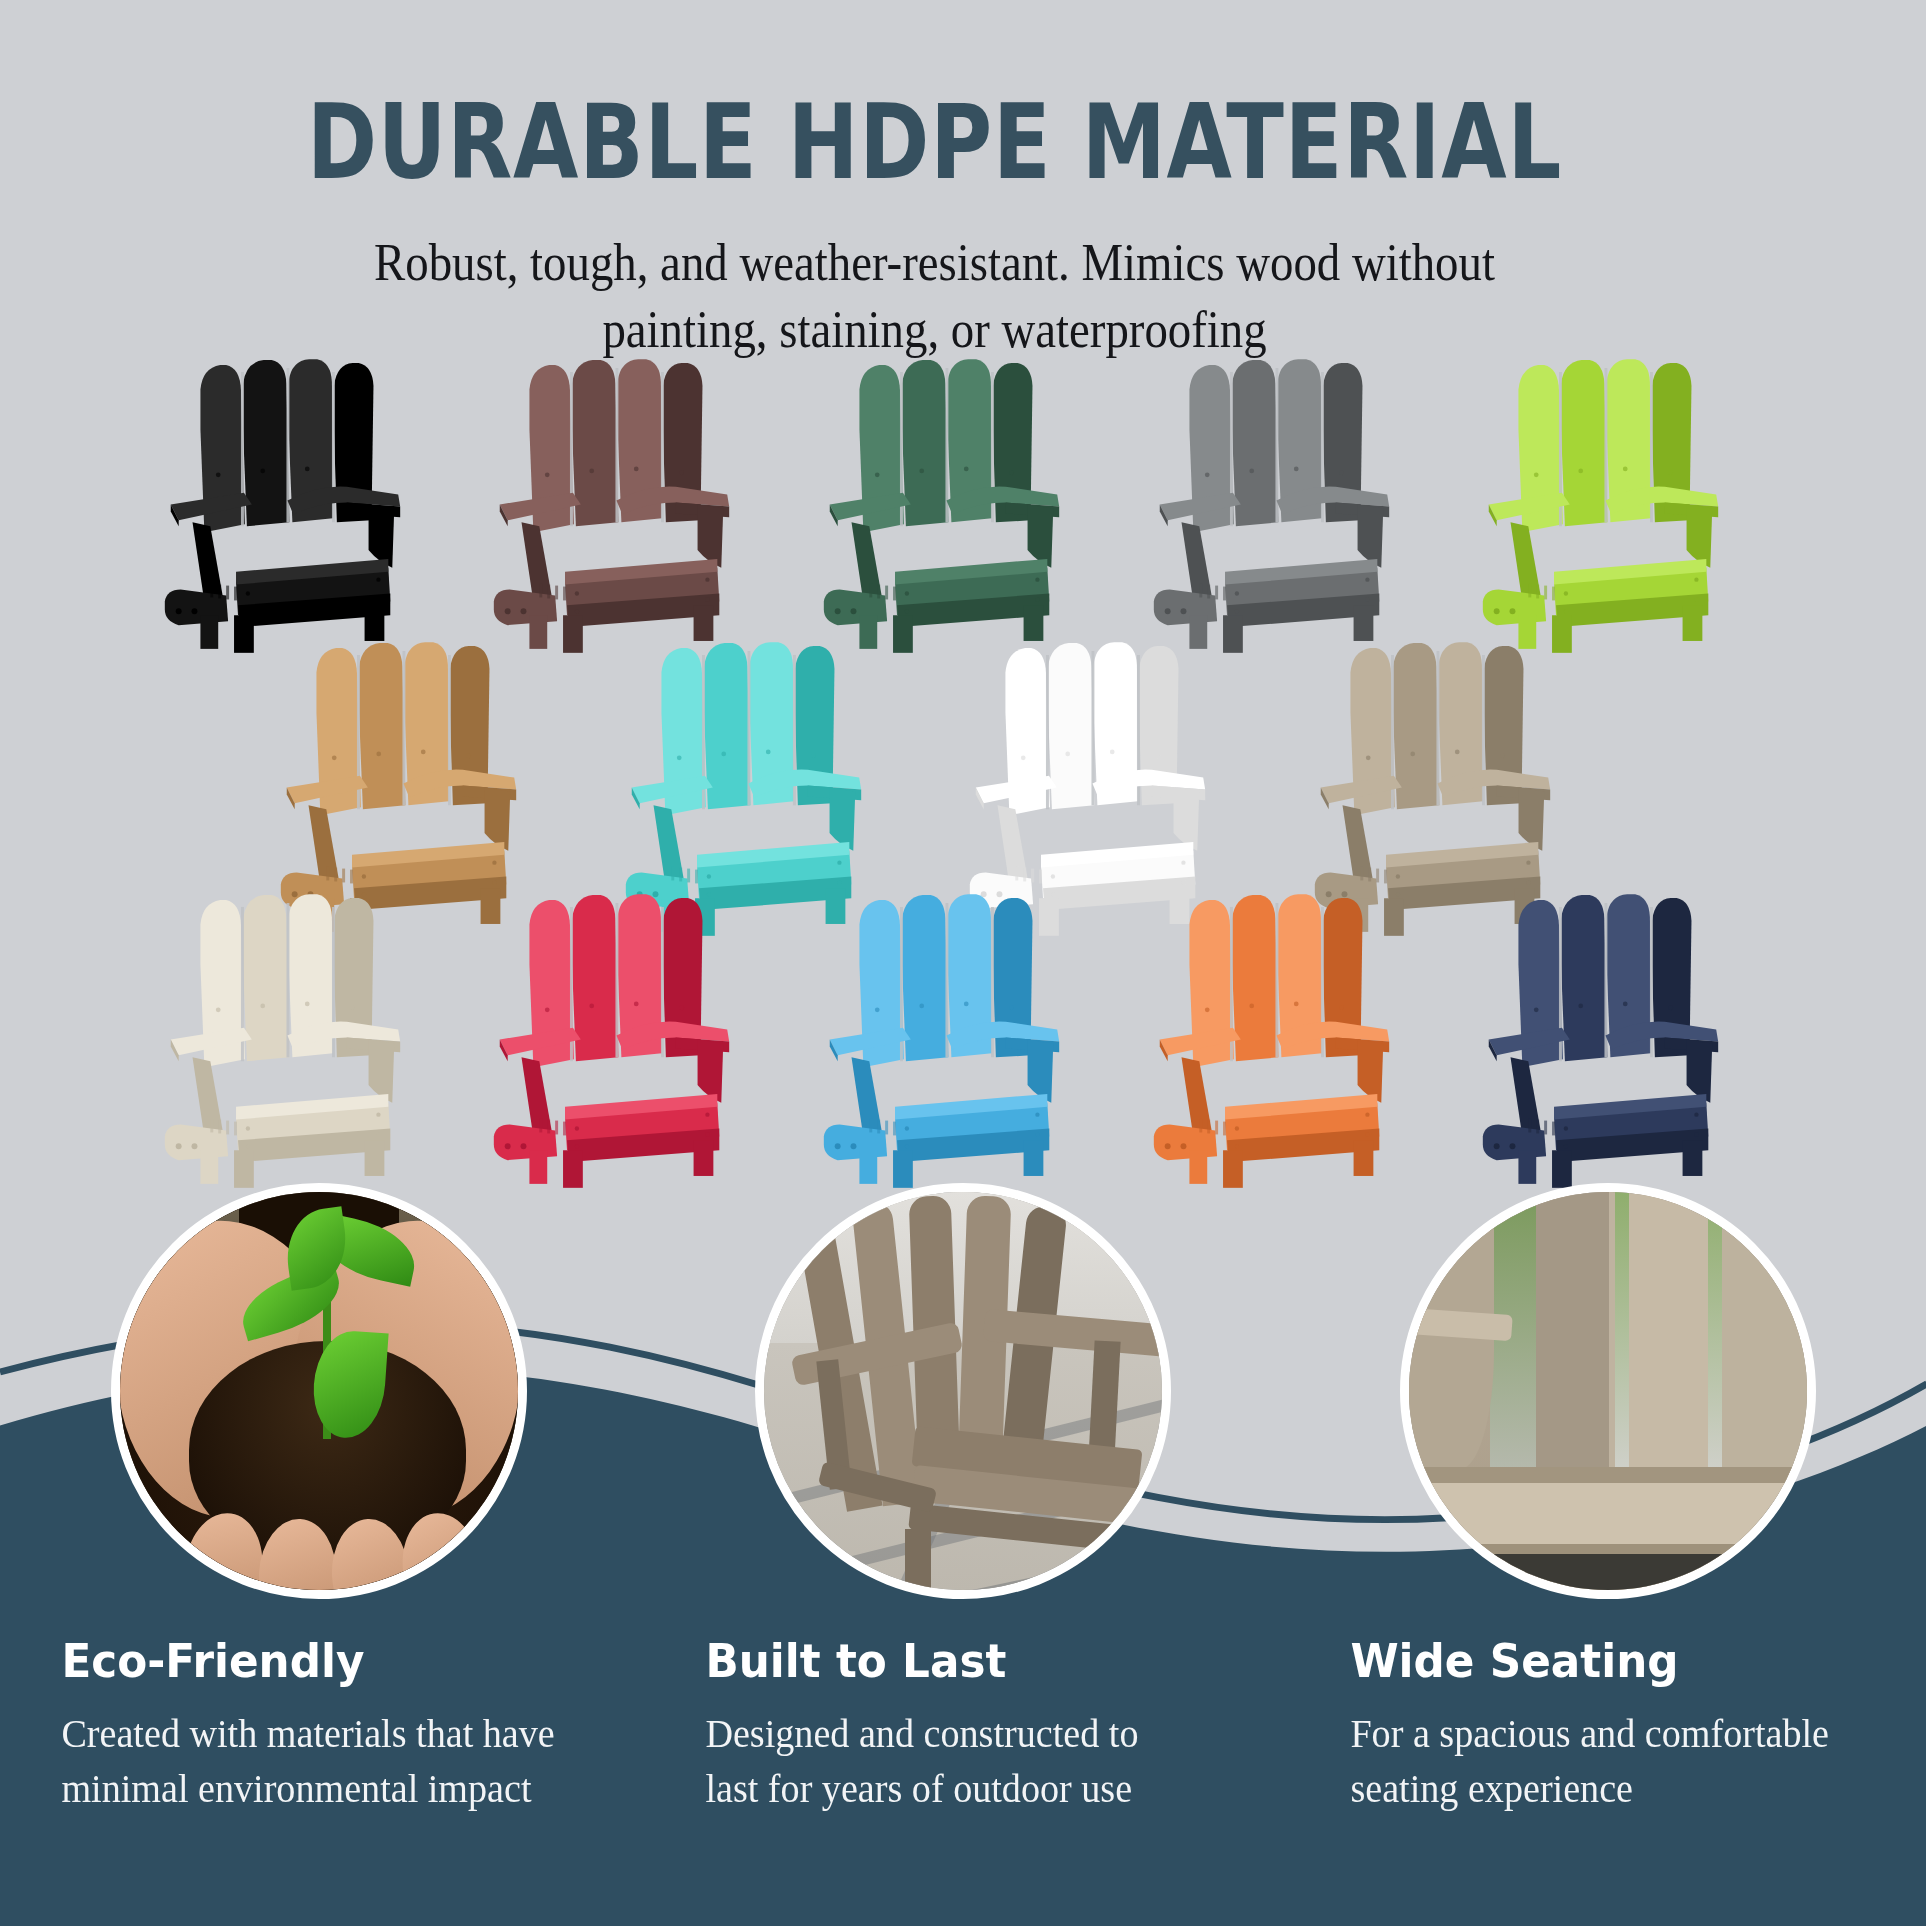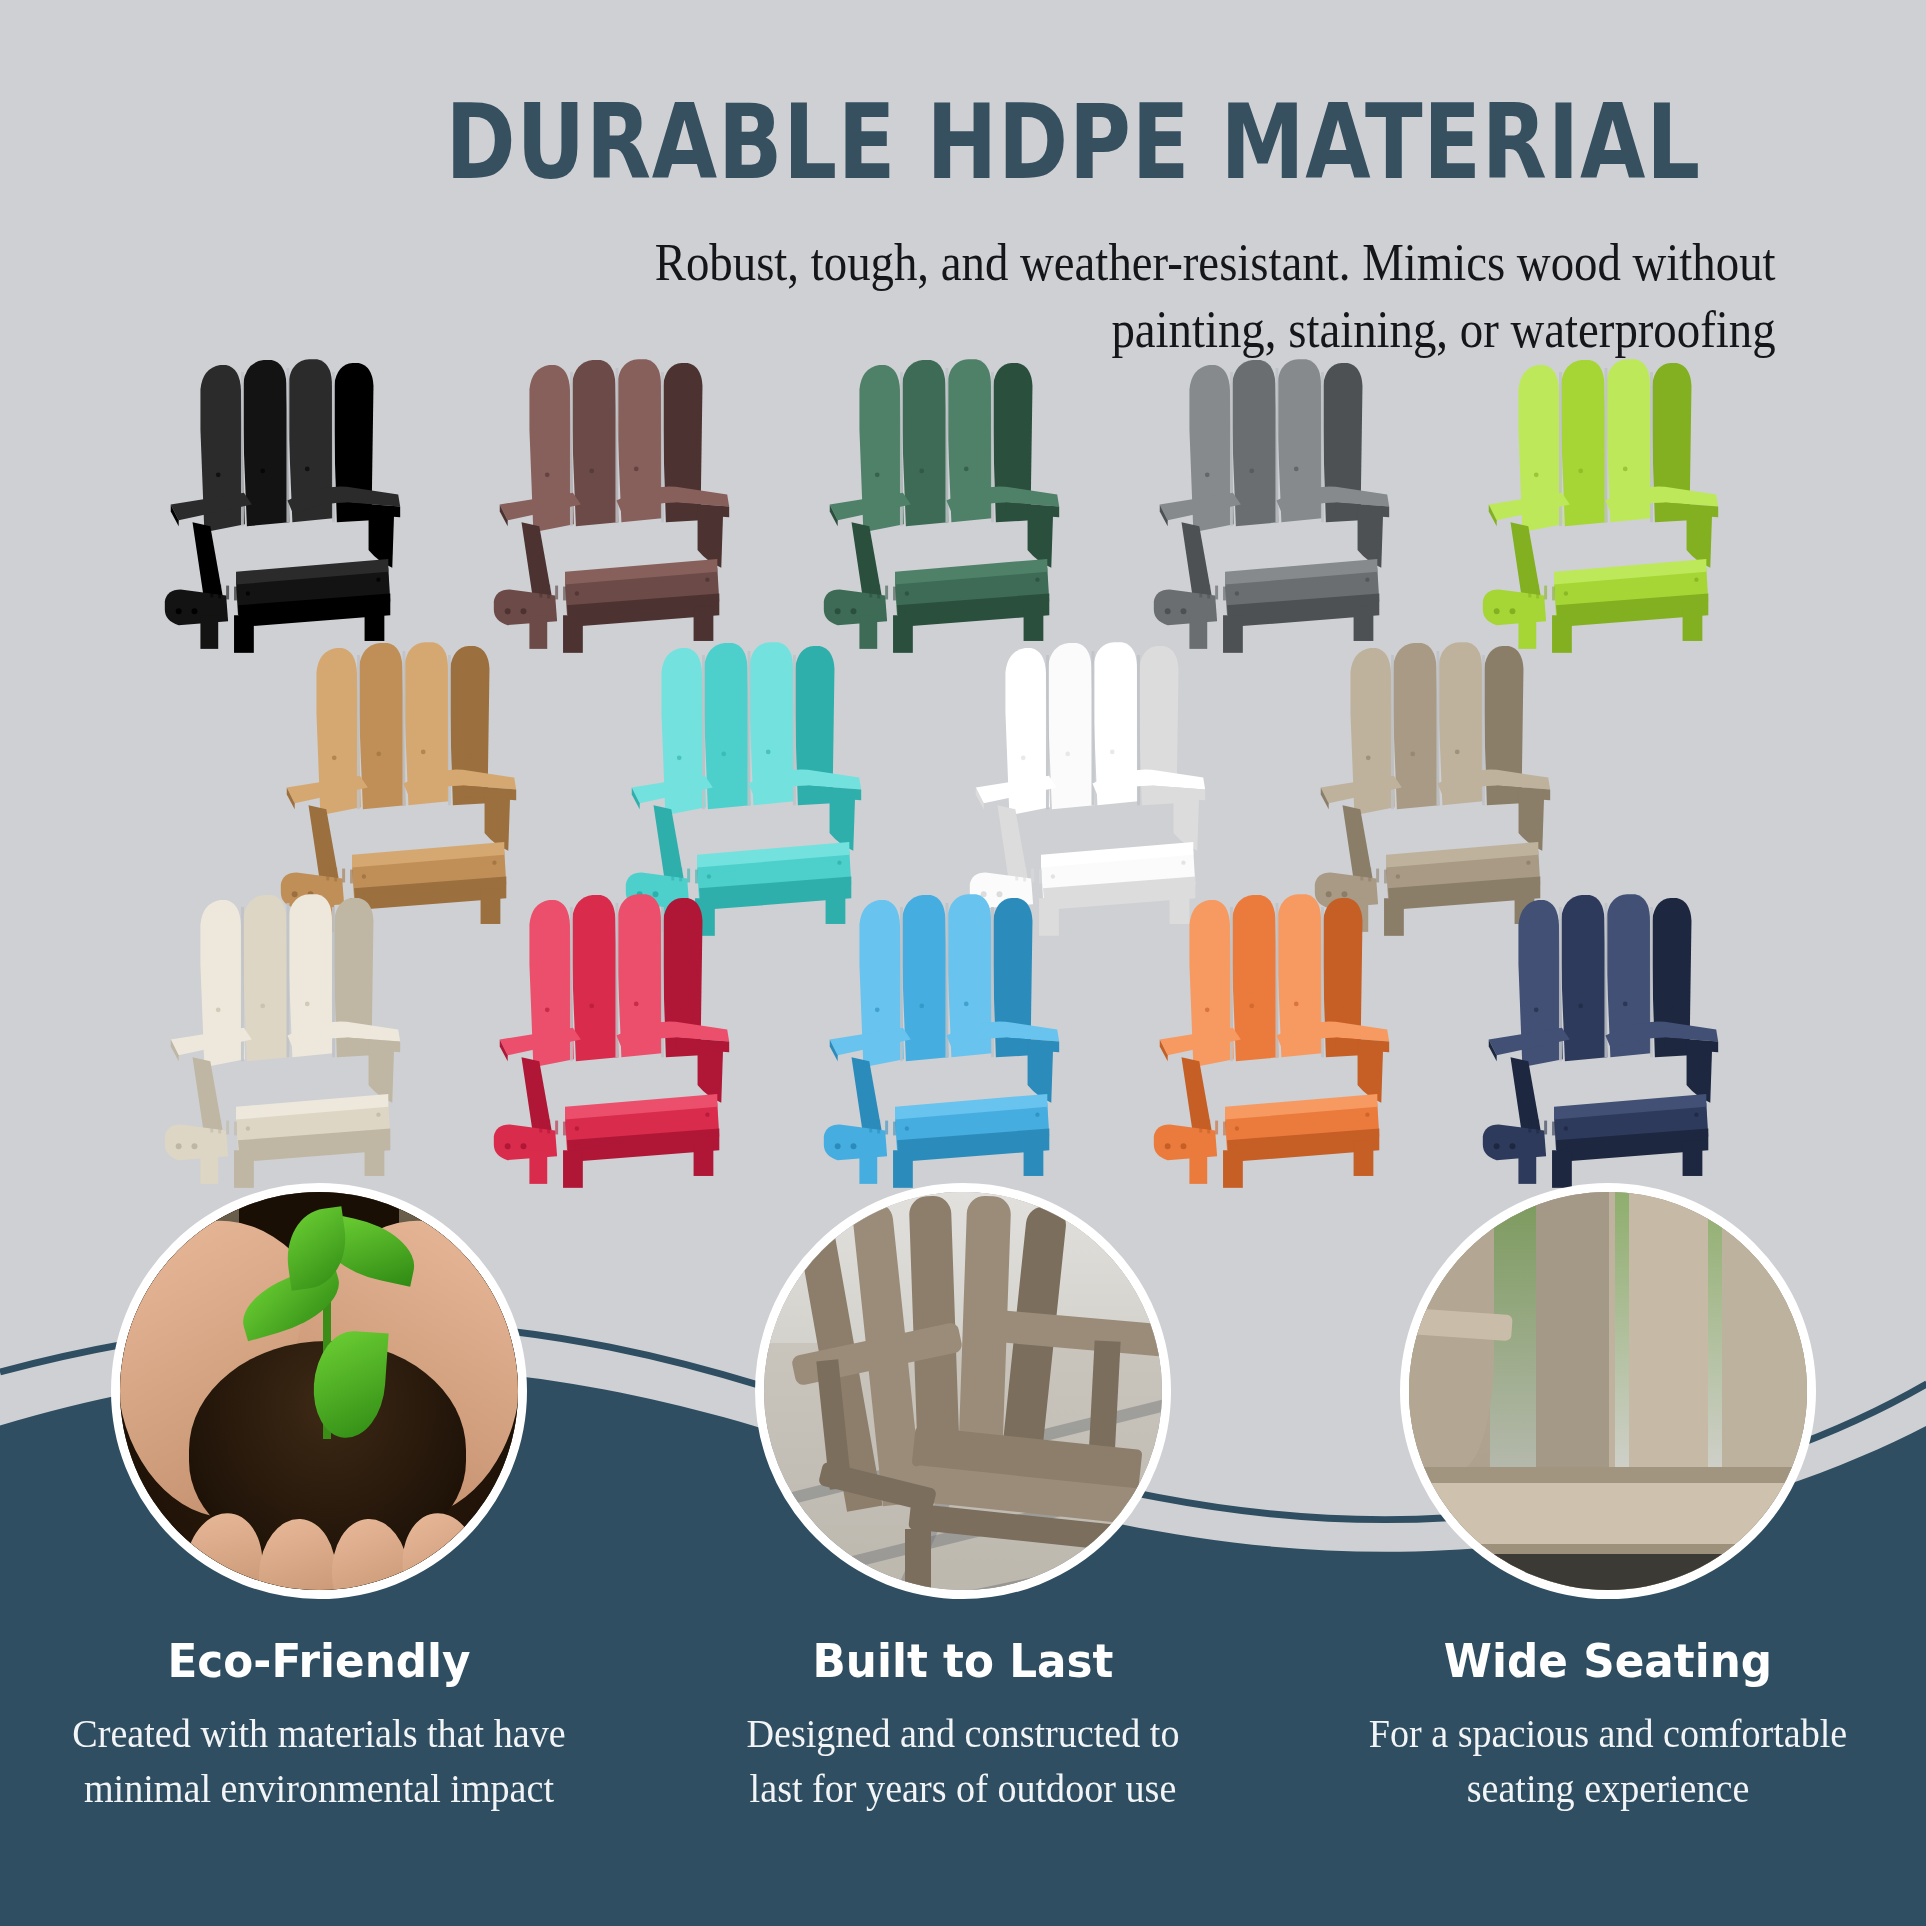--- a/index.html
+++ b/index.html
@@ -5,21 +5,21 @@
   * { margin:0; padding:0; box-sizing:border-box; }
   html,body { width:1927px; height:1927px; }
   body {
     font-family:"Liberation Sans", sans-serif;
     background:#ced0d4;
     position:relative;
     overflow:hidden;
   }
 
   
-  #header { position:absolute; top:0; left:0; width:1869px; text-align:right; }
+  #header { position:absolute; top:0; left:0; width:1869px; text-align:center; }
   #title {
     font-family:"DejaVu Sans", sans-serif;
     font-weight:bold;
     font-size:103px;
     letter-spacing:1px;
     color:#36505F;
     margin-top:91px;
     line-height:1.0;
     transform:scaleX(0.82);
   }
@@ -37,21 +37,21 @@
   .chair-row { position:absolute; width:1927px; height:297px; }
   .chair-cell { position:absolute; width:267px; height:297px; }
   .chair-cell svg { width:100%; height:100%; display:block; }
 
   
   #wave-wrap { position:absolute; left:0; top:1277px; width:1927px; height:649px; }
   #wave-wrap svg { display:block; width:1927px; height:649px; }
 
   
   #features { position:absolute; left:0; top:1183px; width:1927px; height:744px; }
-  .feature { position:absolute; width:554px; text-align:center; }
+  .feature { position:absolute; width:554px; }
   .circle {
     width:416px; height:416px; border-radius:50%;
     border:9px solid #ffffff;
     overflow:hidden; position:relative;
     margin:0 auto;
     background:#888;
   }
   .circle .photo { position:absolute; inset:0; }
   .f-title {
     font-family:"DejaVu Sans", sans-serif;

